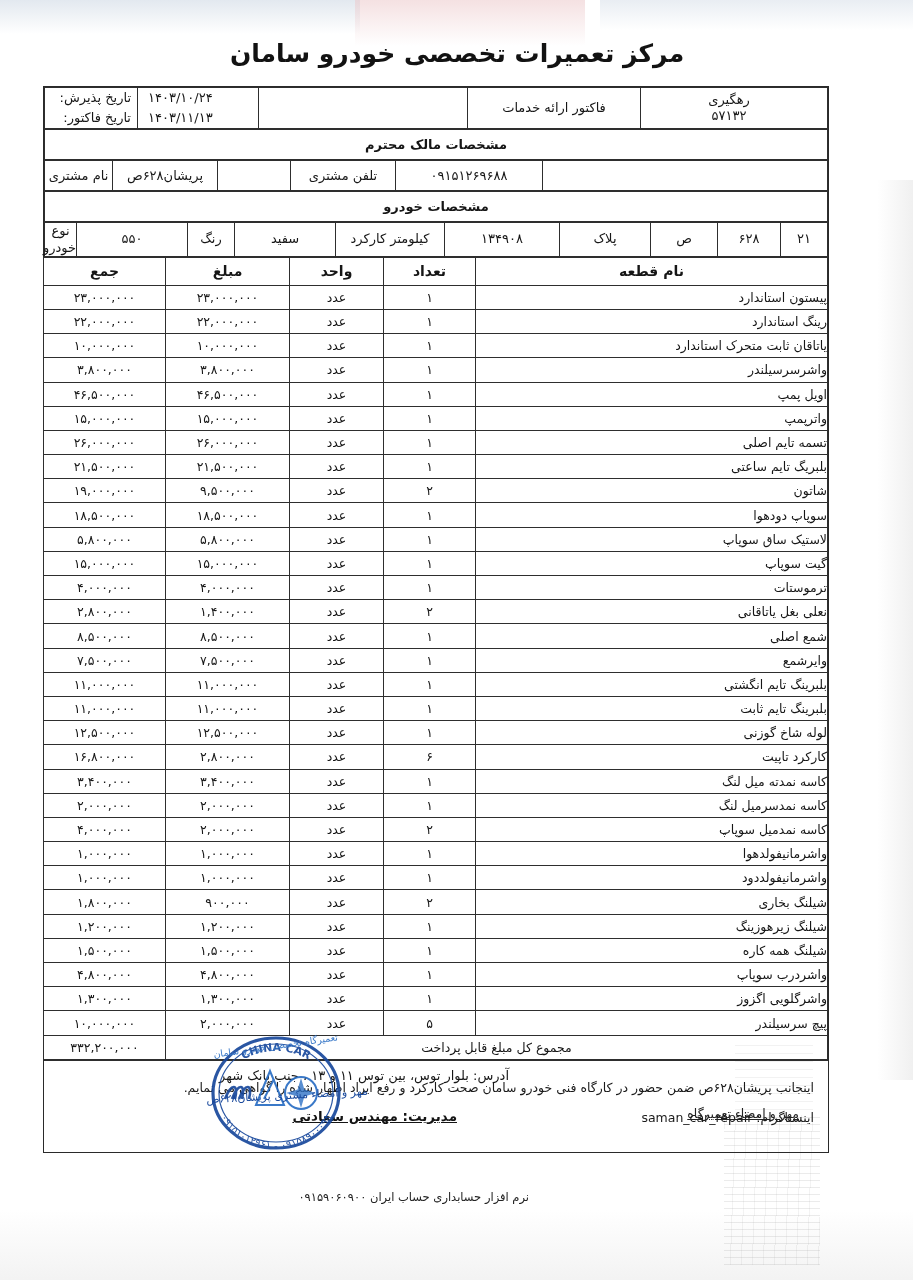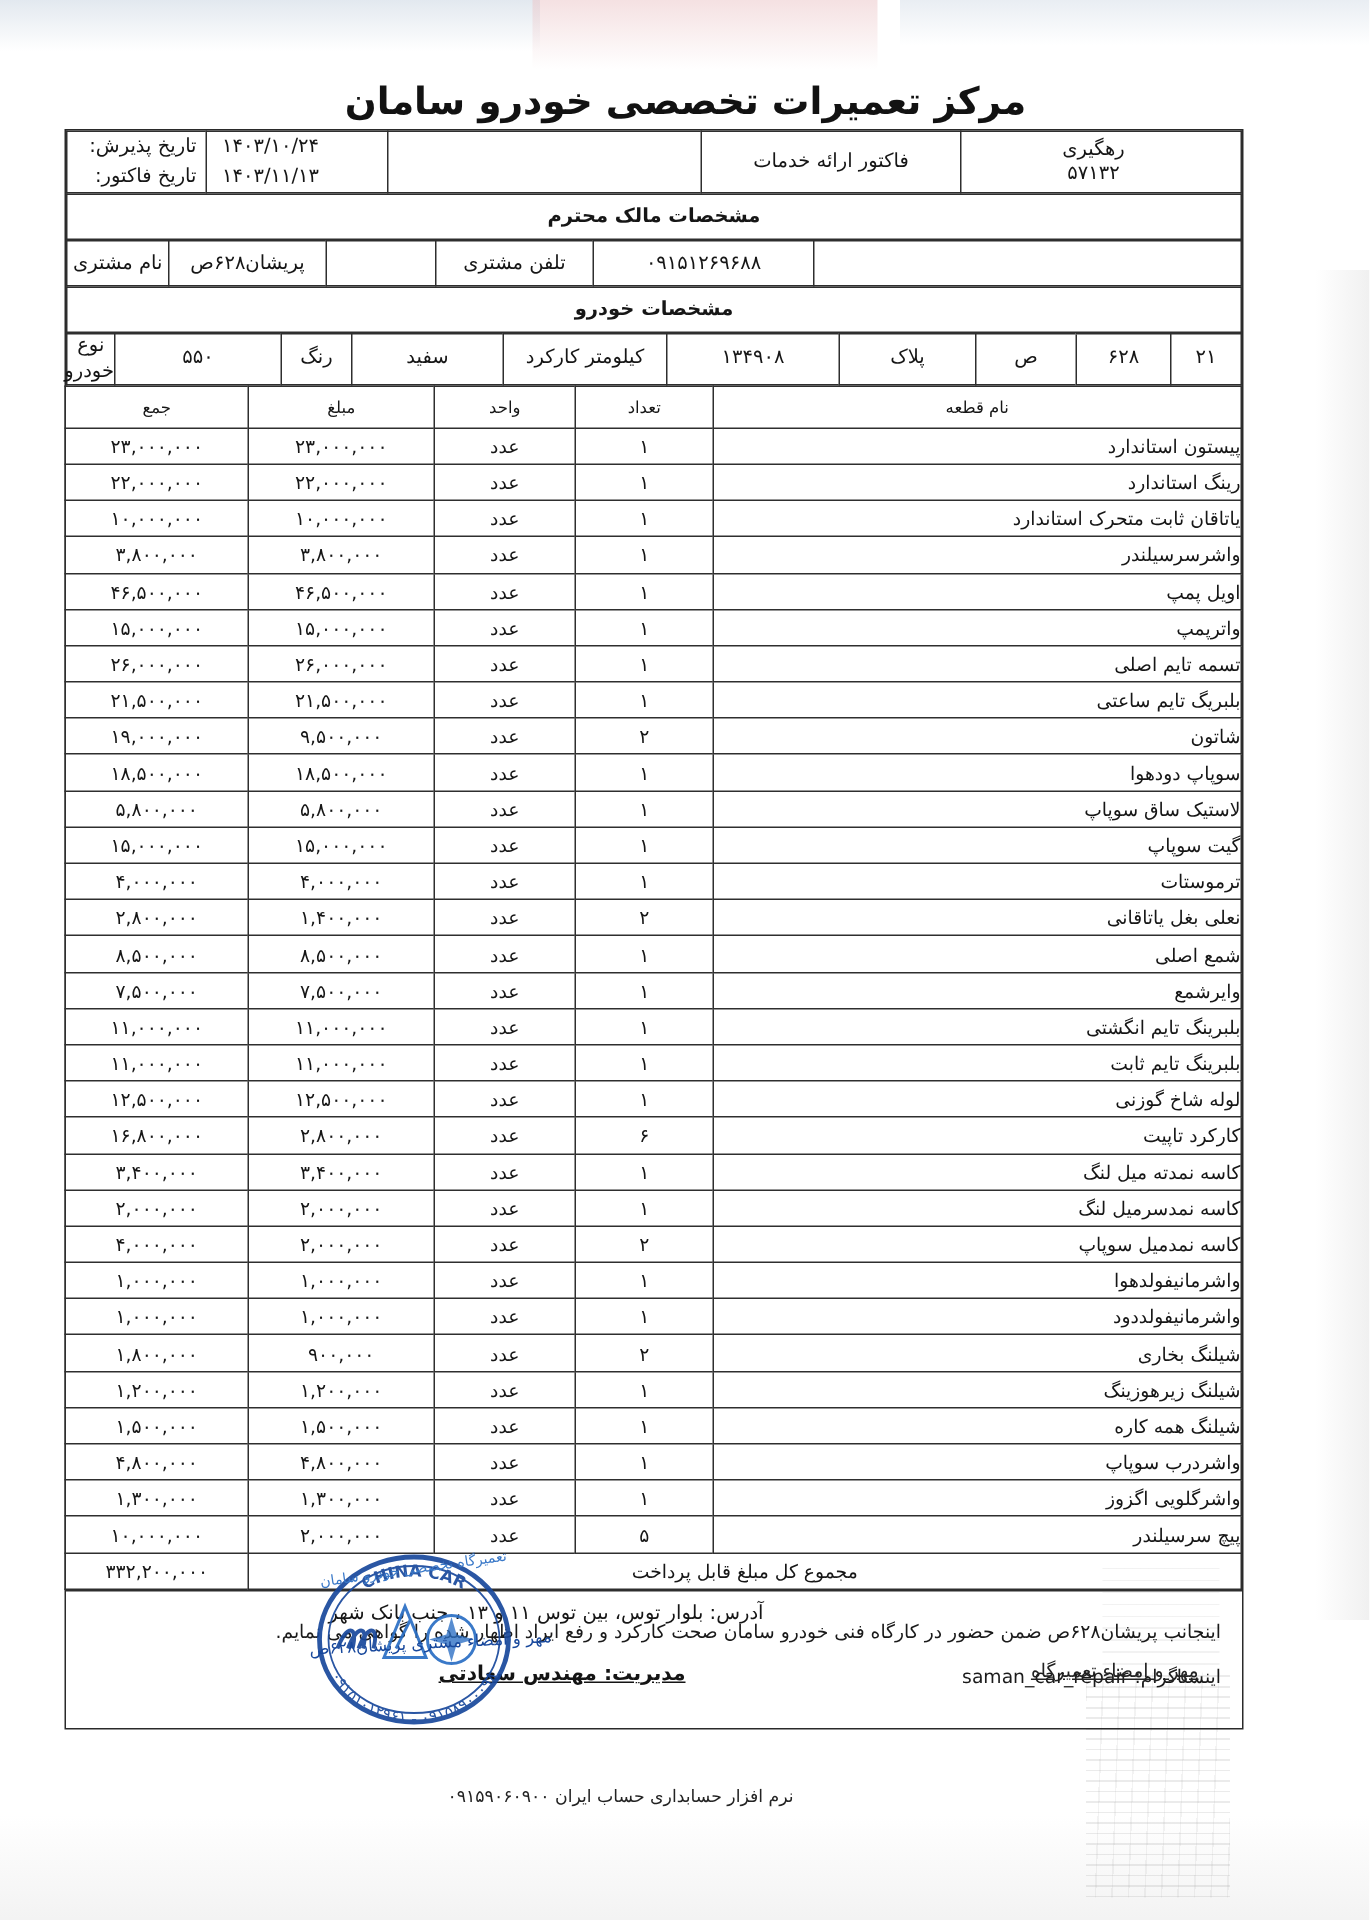--- a/index.html
+++ b/index.html
@@ -70,21 +70,21 @@
     position: relative;
     z-index: 2;
     width: 913px;
     height: 1280px;
     box-sizing: border-box;
   }
 
   
   .title {
     position: absolute;
-    top: 53px;
+    top: 39px;
     right: 46px;
     width: 820px;
     text-align: center;
     font-size: 25px;
     font-weight: bold;
     letter-spacing: -0.2px;
     color: #121212;
   }
 
   
@@ -156,22 +156,22 @@
   }
   table.parts th, table.parts td {
     border: 1px solid #2e2e2e;
     height: 23.2px;
     font-size: 12.5px;
     font-weight: normal;
     color: #161616;
     padding: 0;
   }
   table.parts th {
-    font-weight: normal;
-    font-size: 11px;
+    font-weight: bold;
+    font-size: 14px;
     height: 27px;
   }
   .c-name  { text-align: right; padding-right: 12px; }
   .c-qty, .c-unit, .c-amount, .c-sum { text-align: center; }
   .c-amount, .c-sum { font-size: 12.5px; letter-spacing: .2px; }
 
   .total-row td {
     height: 34px;
     font-weight: bold;
   }

